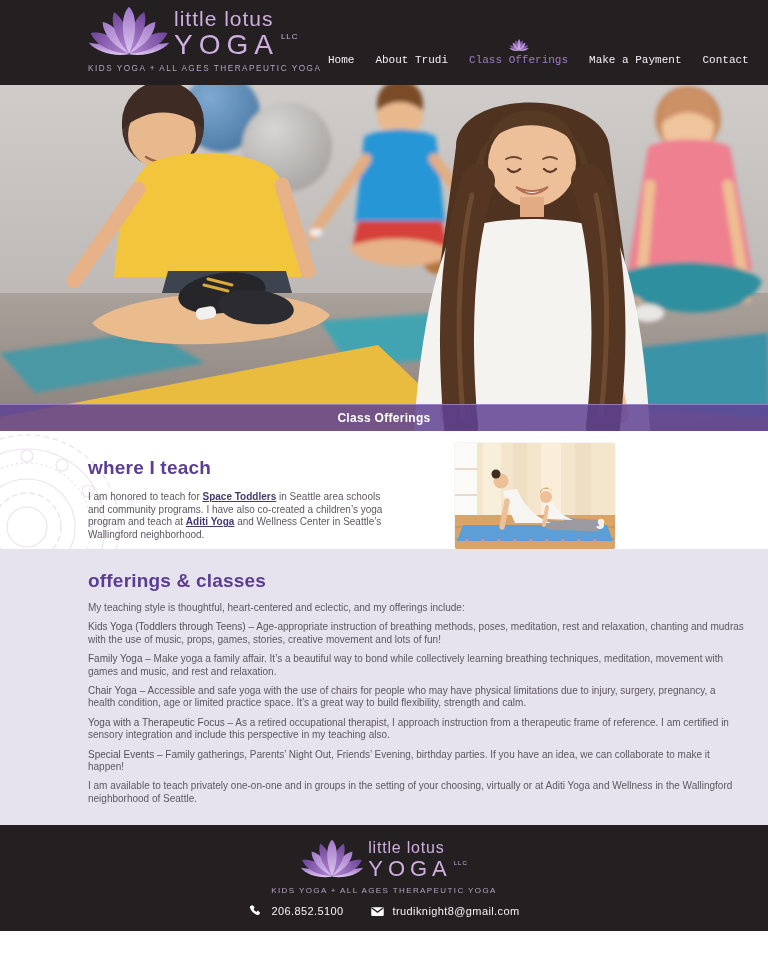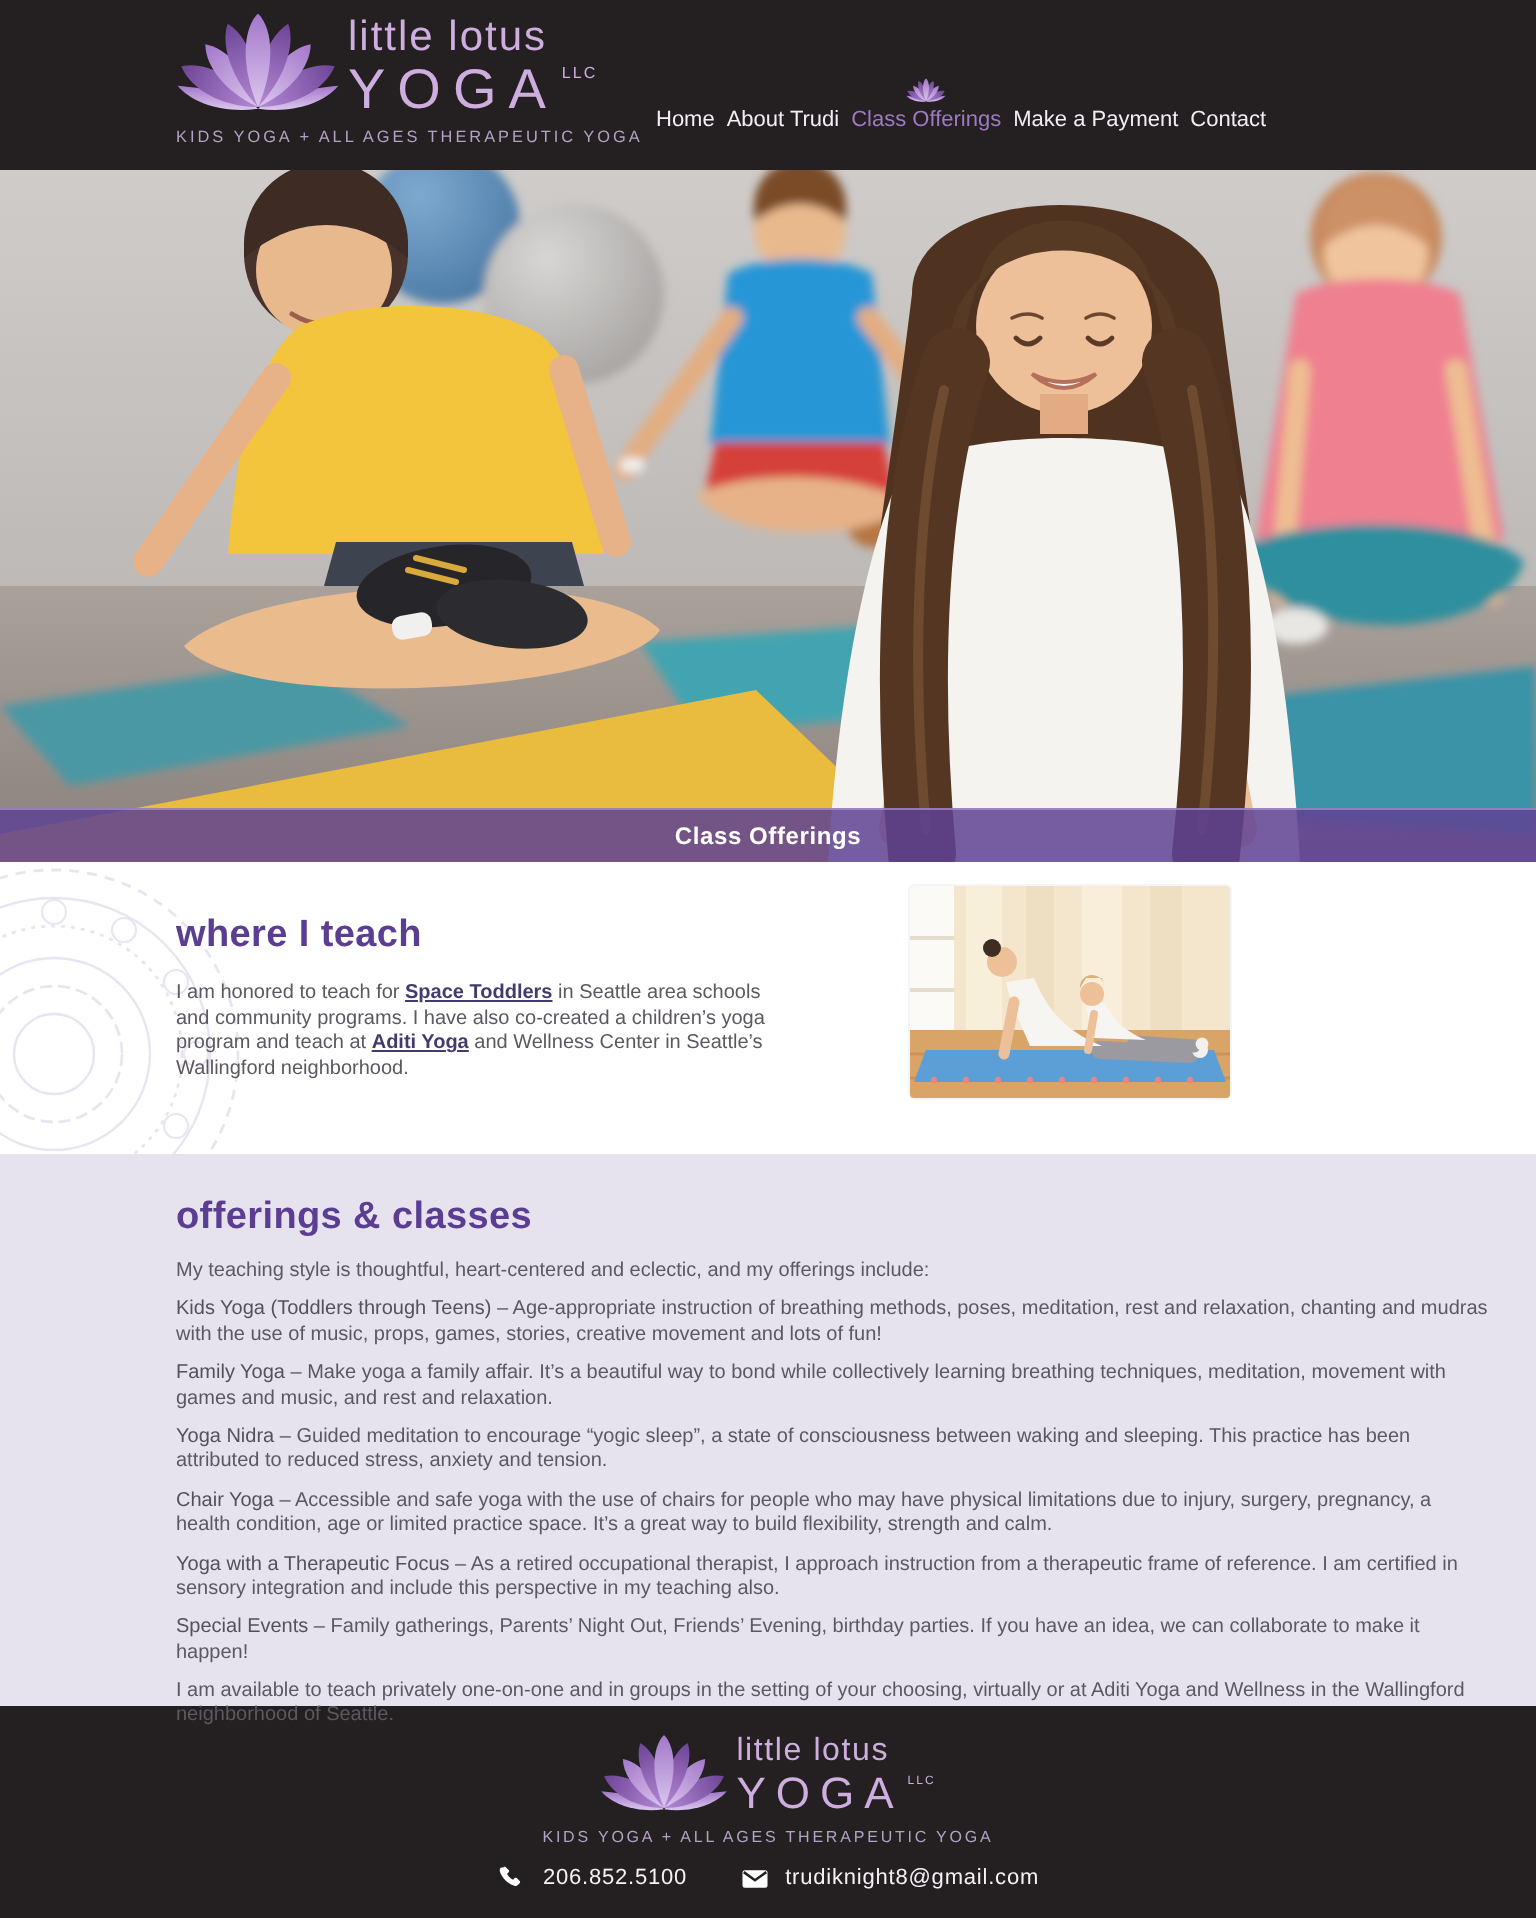--- a/index.html
+++ b/index.html
@@ -20,41 +20,41 @@
   .logo-lotus { width:82px; height:54px; flex:0 0 auto; }
   .logo-text { margin-left:4px; line-height:1; color:#cdaede; }
   .logo-line1 { font-size:21px; letter-spacing:1px; font-weight:400; }
   .logo-line2 { font-size:28px; letter-spacing:6px; font-weight:400; margin-top:2px; display:flex; align-items:flex-start; }
   .logo-llc { font-size:8px; letter-spacing:1px; margin-left:2px; margin-top:2px; }
   .logo-tagline {
     margin-top:4px; text-align:center; width:190px;
     font-size:8.2px; letter-spacing:1.5px; color:#b3a2c2; white-space:nowrap;
   }
   .main-nav {
-    position:absolute; left:328px; top:54px; display:flex; gap:6px; align-items:flex-end;
+    position:absolute; left:328px; top:54px; display:flex; gap:21px; align-items:flex-end;font-family:Liberation Mono, monospace;
   }
   .nav-item {
     position:relative; font-size:11px; color:#f2eef5; cursor:pointer; white-space:nowrap;
   }
   .nav-item.active { color:#9d7ac2; }
   .nav-item .nav-lotus {
     position:absolute; left:50%; transform:translateX(-50%); top:-15px; width:20px; height:13px;
   }
   
   .hero { position:relative; width:768px; height:346px; overflow:hidden; background:#b9b4b0; }
   .hero svg { display:block; }
   .hero-banner {
     position:absolute; left:0; right:0; bottom:0; height:27px;
     background:rgba(95,66,148,0.85);
     border-top:1px solid rgba(190,170,220,0.55);
     display:flex; align-items:center; justify-content:center;
   }
   .hero-banner span { color:#ffffff; font-size:12px; font-weight:700; letter-spacing:0.3px; }
   
-  .section-where { position:relative; width:768px; height:146px; background:#ffffff; overflow:hidden; }
+  .section-where { position:relative; width:768px; height:118px; background:#ffffff; overflow:hidden; }
   .mandala { position:absolute; left:-68px; top:-4px; opacity:0.55; pointer-events:none; }
   .where-content { position:absolute; left:88px; top:26px; width:310px; }
   .section-heading { color:#5b3d92; font-size:19px; font-weight:700; letter-spacing:0.2px; }
   .where-para { margin-top:12px; font-size:10px; line-height:1.26; color:#5d5761; }
   .where-para a { color:#453a6e; font-weight:700; text-decoration:underline; cursor:pointer; }
   .where-photo {
     position:absolute; left:455px; top:12px; width:160px; height:106px;
     border-radius:2px; overflow:hidden; box-shadow:0 0 0 1px rgba(0,0,0,0.04);
   }
   
@@ -314,21 +314,20 @@
     </svg>
   </div>
 </section>
 
 <section class="section-offerings">
   <h2 class="section-heading">offerings &amp; classes</h2>
   <p class="offer-intro">My teaching style is thoughtful, heart-centered and eclectic, and my offerings include:</p>
   <div id="offer-list">
       <p class="offer"><strong>Kids Yoga (Toddlers through Teens)</strong><span> – Age-appropriate instruction of breathing methods, poses, meditation, rest and relaxation, chanting and mudras with the use of music, props, games, stories, creative movement and lots of fun!</span></p>
       <p class="offer"><strong>Family Yoga</strong><span> – Make yoga a family affair. It’s a beautiful way to bond while collectively learning breathing techniques, meditation, movement with games and music, and rest and relaxation.</span></p>
-      <p class="offer"><strong>Yoga Nidra</strong><span> – Guided meditation to encourage “yogic sleep”, a state of consciousness between waking and sleeping. This practice has been attributed to reduced stress, anxiety and tension.</span></p>
       <p class="offer"><strong>Chair Yoga</strong><span> – Accessible and safe yoga with the use of chairs for people who may have physical limitations due to injury, surgery, pregnancy, a health condition, age or limited practice space. It’s a great way to build flexibility, strength and calm.</span></p>
       <p class="offer"><strong>Yoga with a Therapeutic Focus</strong><span> – As a retired occupational therapist, I approach instruction from a therapeutic frame of reference. I am certified in sensory integration and include this perspective in my teaching also.</span></p>
       <p class="offer"><strong>Special Events</strong><span> – Family gatherings, Parents’ Night Out, Friends’ Evening, birthday parties. If you have an idea, we can collaborate to make it happen!</span></p>
     </div>
   <p class="offer-closing">I am available to teach privately one-on-one and in groups in the setting of your choosing, virtually or at Aditi Yoga and Wellness in the Wallingford neighborhood of Seattle.</p>
 </section>
 
 <footer class="site-footer">
   <div class="f-logo-row">
     <svg class="f-lotus" viewBox="0 0 100 64">

